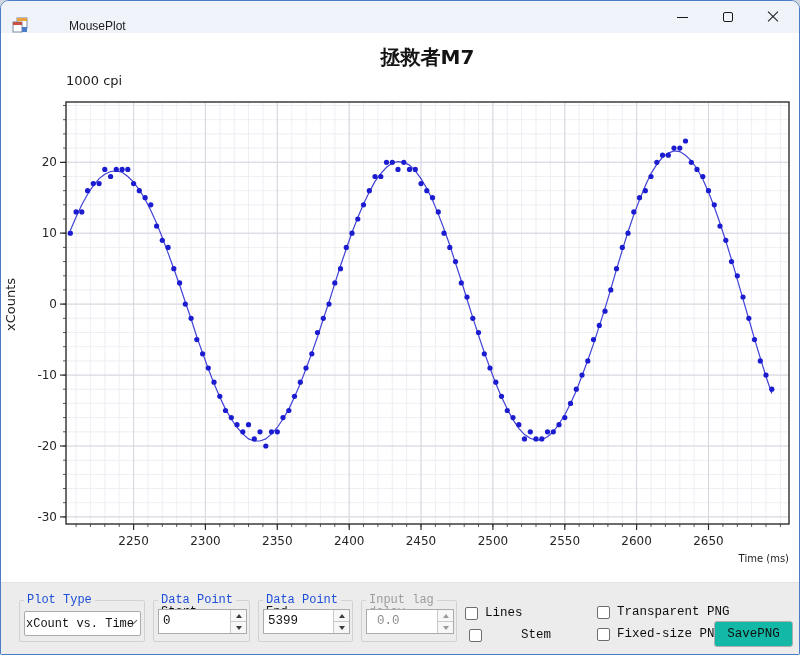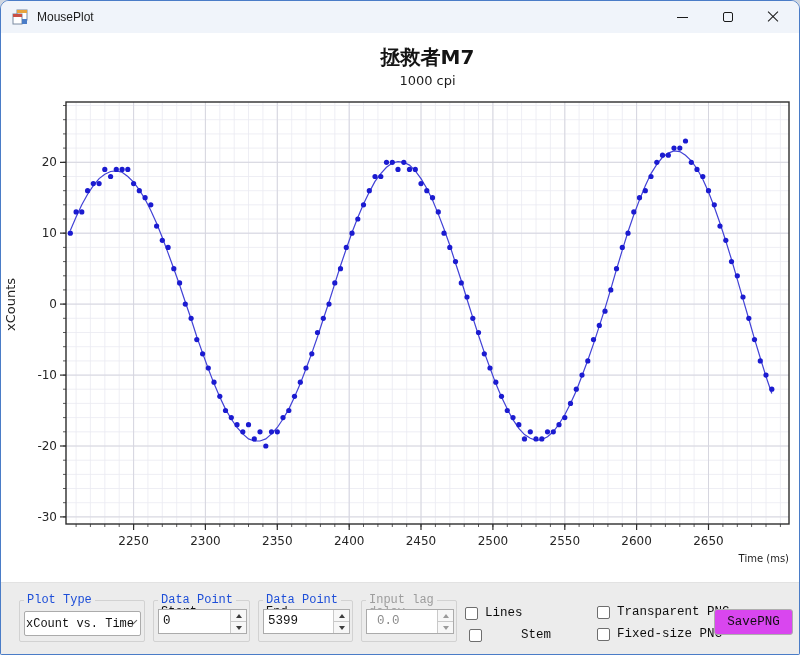--- a/index.html
+++ b/index.html
@@ -6,35 +6,35 @@
   *{box-sizing:border-box;}
   .window{
     position:relative;width:800px;height:655px;
     background:#ffffff;
     border:1px solid #4a7cc7;
     border-radius:9px 9px 2px 2px;
     overflow:hidden;
     font-family:"Liberation Sans",sans-serif;
   }
   
-  .titlebar{position:absolute;left:0;top:0;width:100%;height:32px;background:#f0f4fa;display:flex;align-items:center;}
+  .titlebar{position:absolute;left:0;top:0;width:100%;height:32px;background:#f0f4fa;display:flex;align-items:flex-end;gap:32px;}
   .app-icon{width:16px;height:16px;margin-left:11px;position:relative;flex:0 0 auto;}
   .title-text{margin-left:9px;font-size:12px;color:#1b1b1b;}
   .caption-buttons{position:absolute;right:4px;top:0;height:32px;display:flex;}
   .cap-btn{width:45px;height:32px;display:flex;align-items:center;justify-content:center;}
   .glyph-min{width:11px;height:0;border-top:1.3px solid #1a1a1a;}
   .glyph-max{width:10px;height:10px;border:1.3px solid #1a1a1a;border-radius:2px;}
   .glyph-close{position:relative;width:12px;height:12px;}
   .glyph-close::before,.glyph-close::after{content:"";position:absolute;left:-1px;top:5px;width:14px;height:0;border-top:1.3px solid #1a1a1a;}
   .glyph-close::before{transform:rotate(45deg);}
   .glyph-close::after{transform:rotate(-45deg);}
   
   .figure{position:absolute;left:0;top:32px;width:800px;height:549px;background:#ffffff;border-radius:23px;}
   .fig-title{position:absolute;left:65px;width:723px;top:11px;text-align:center;font-size:20px;font-weight:bold;color:#141414;font-family:"DejaVu Sans","Liberation Sans",sans-serif;}
-  .fig-subtitle{position:absolute;left:65px;width:723px;top:40px;text-align:center;font-size:13px;color:#1d1d1d;font-family:"DejaVu Sans",sans-serif;}
+  .fig-subtitle{position:absolute;left:65px;width:723px;top:40px;text-align:left;font-size:13px;color:#1d1d1d;font-family:"DejaVu Sans",sans-serif;}
   .ylabel{position:absolute;left:-26px;top:264px;width:70px;text-align:center;transform:rotate(-90deg);font-size:13px;color:#1d1d1d;font-family:"DejaVu Sans",sans-serif;}
   .xlabel{position:absolute;left:65px;width:723px;top:520px;text-align:right;font-size:10px;color:#1d1d1d;font-family:"DejaVu Sans",sans-serif;}
   svg text{font-family:"DejaVu Sans",sans-serif;font-size:12px;fill:#262626;}
   
   .panel{position:absolute;left:0;top:581px;width:800px;height:74px;background:#ececec;border-top:1px solid #e2e2e2;font-family:"Liberation Mono",monospace;}
   .groupbox{position:absolute;border:1px solid #d2d2d2;border-radius:2px;background:#ececec;}
   .gb-label1{position:absolute;top:-8px;left:4px;padding:0 3px;background:#ececec;font-size:12px;color:#1d4ed8;white-space:nowrap;line-height:14px;z-index:1;}
   .gb-label2{position:absolute;top:5px;left:7px;font-size:12px;color:#101010;white-space:nowrap;height:6px;overflow:hidden;line-height:13px;z-index:1;}
   .gb-disabled .gb-label1,.gb-disabled .gb-label2{color:#9d9d9d;}
   .combo{position:absolute;left:4px;top:10px;width:117px;height:25px;background:#fff;border:1px solid #ababab;border-radius:2px;display:flex;align-items:center;z-index:2;}
@@ -44,21 +44,21 @@
   .num-val{flex:1;font-size:12.5px;color:#111;padding:4px 0 0 4px;}
   .num-disabled .num-val{color:#8c8c8c;padding-left:10px;}
   .spin{width:16px;border-left:1px solid #c9c9c9;display:flex;flex-direction:column;}
   .spin-btn{flex:1;background:#f7f7f7;display:flex;align-items:center;justify-content:center;}
   .spin-btn + .spin-btn{border-top:1px solid #c9c9c9;}
   .tri-up{width:0;height:0;border-left:3.5px solid transparent;border-right:3.5px solid transparent;border-bottom:4.5px solid #3c3c3c;}
   .tri-down{width:0;height:0;border-left:3.5px solid transparent;border-right:3.5px solid transparent;border-top:4.5px solid #3c3c3c;}
   .check-row{position:absolute;display:flex;align-items:center;height:16px;}
   .cb{width:13px;height:13px;background:#fff;border:1px solid #6e6e6e;border-radius:2px;flex:0 0 auto;}
   .cb-label{margin-left:7px;font-size:12.5px;color:#0f0f0f;white-space:nowrap;}
-  .save-btn{position:absolute;left:713px;top:26px;width:79px;height:26px;background:#d946ef;border:1px solid #aeaeae;border-radius:3px;font-family:"Liberation Mono",monospace;font-size:12.5px;color:#0f0f0f;text-align:center;line-height:24px;}
+  .save-btn{position:absolute;left:713px;top:38px;width:79px;height:26px;background:#14b8a6;border:1px solid #aeaeae;border-radius:3px;font-family:"Liberation Mono",monospace;font-size:12.5px;color:#0f0f0f;text-align:center;line-height:24px;}
 </style>
 </head>
 <body>
 
 <div class="window">
 
   <div class="titlebar">
     <span class="app-icon">
       <svg width="16" height="16" viewBox="0 0 16 16">
         <rect x="5" y="1" width="10" height="10" fill="#ffffff" stroke="#7a8aa0" stroke-width="1"></rect>

